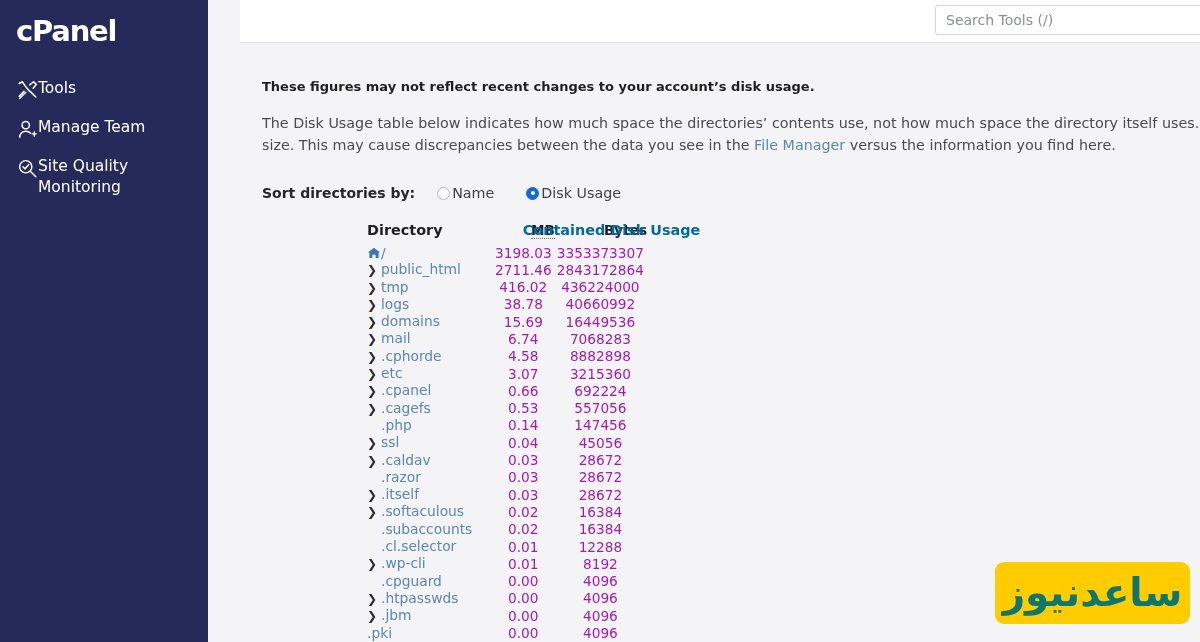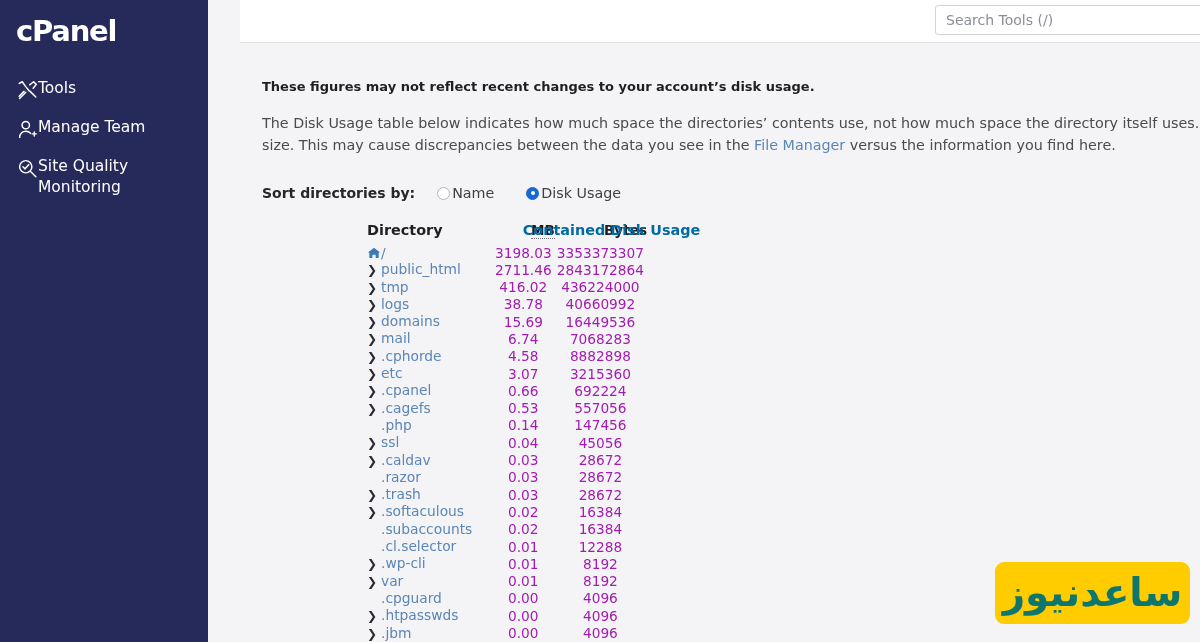--- a/index.html
+++ b/index.html
@@ -419,21 +419,21 @@
                 <td class="dir-c"><span class="chev">❯</span><span class="dirname">.caldav</span></td>
                 <td class="num">0.03</td>
                 <td class="num">28672</td>
               </tr>
               <tr>
                 <td class="dir-c"><span class="chev empty">❯</span><span class="dirname">.razor</span></td>
                 <td class="num">0.03</td>
                 <td class="num">28672</td>
               </tr>
               <tr>
-                <td class="dir-c"><span class="chev">❯</span><span class="dirname">.trash</span></td>
+                <td class="dir-c"><span class="chev">❯</span><span class="dirname">.itself</span></td>
                 <td class="num">0.03</td>
                 <td class="num">28672</td>
               </tr>
               <tr>
                 <td class="dir-c"><span class="chev">❯</span><span class="dirname">.softaculous</span></td>
                 <td class="num">0.02</td>
                 <td class="num">16384</td>
               </tr>
               <tr>
                 <td class="dir-c"><span class="chev empty">❯</span><span class="dirname">.subaccounts</span></td>
@@ -444,25 +444,20 @@
                 <td class="dir-c"><span class="chev empty">❯</span><span class="dirname">.cl.selector</span></td>
                 <td class="num">0.01</td>
                 <td class="num">12288</td>
               </tr>
               <tr>
                 <td class="dir-c"><span class="chev">❯</span><span class="dirname">.wp-cli</span></td>
                 <td class="num">0.01</td>
                 <td class="num">8192</td>
               </tr>
               <tr>
-                <td class="dir-c"><span class="chev">❯</span><span class="dirname">var</span></td>
-                <td class="num">0.01</td>
-                <td class="num">8192</td>
-              </tr>
-              <tr>
                 <td class="dir-c"><span class="chev empty">❯</span><span class="dirname">.cpguard</span></td>
                 <td class="num">0.00</td>
                 <td class="num">4096</td>
               </tr>
               <tr>
                 <td class="dir-c"><span class="chev">❯</span><span class="dirname">.htpasswds</span></td>
                 <td class="num">0.00</td>
                 <td class="num">4096</td>
               </tr>
               <tr>

